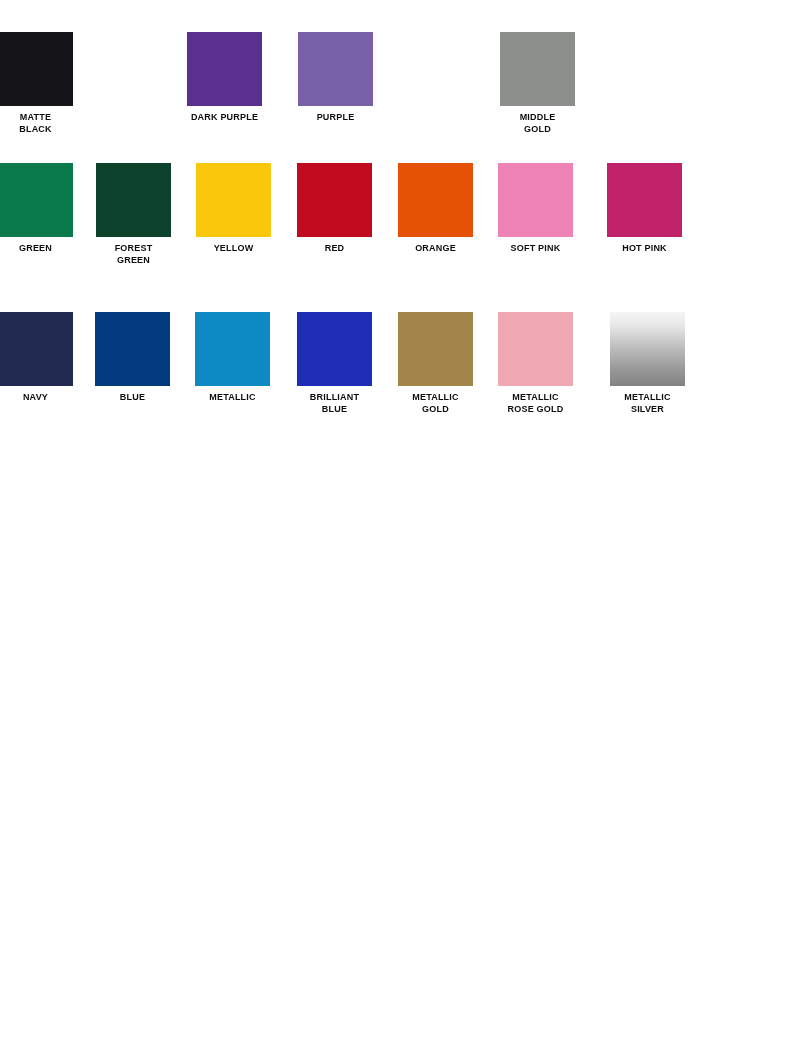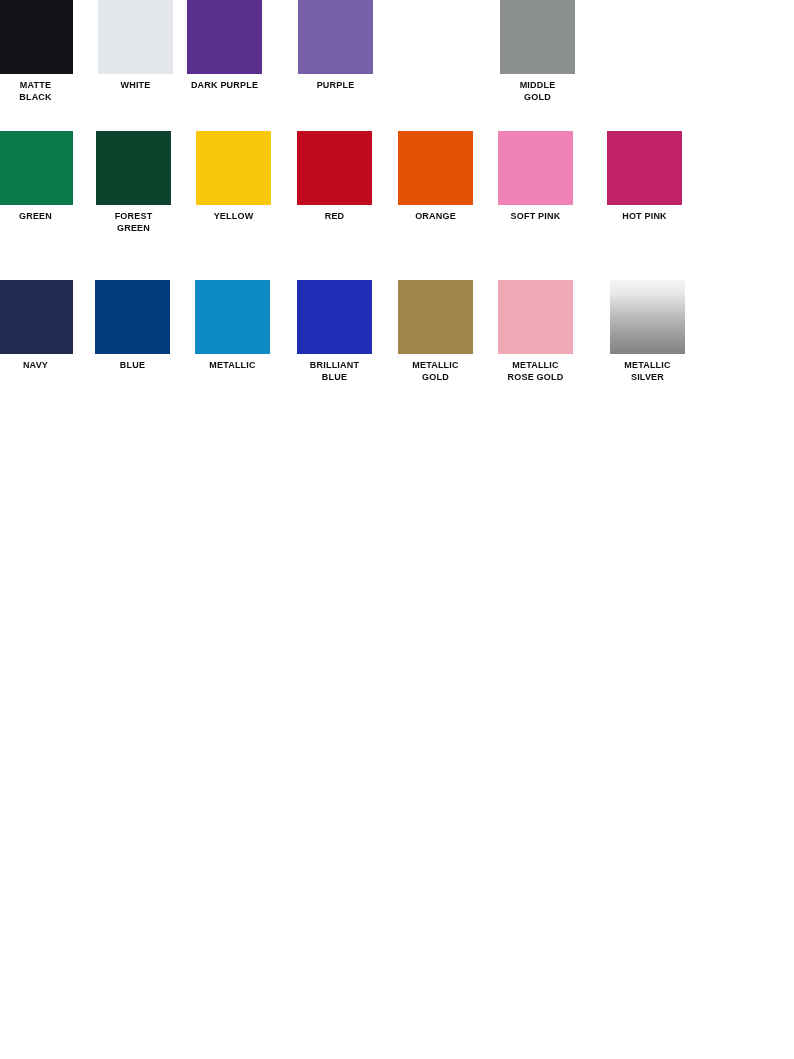--- a/index.html
+++ b/index.html
@@ -20,20 +20,21 @@
     left: 0;
     top: 0;
     width: 794px;
     height: 1059px;
   }
   .swatch-row {
     position: absolute;
     left: 0;
     width: 794px;
     height: 120px;
+    margin-top: 32px;
   }
   .swatch-row-1 { top: 0px; }
   .swatch-row-2 { top: 131px; }
   .swatch-row-3 { top: 280px; }
 
   .swatch-cell {
     position: absolute;
     top: 0;
     width: 100px;
     height: 120px;
@@ -64,24 +65,20 @@
 </head>
 <body>
 
 <div id="swatch-sheet">
 
   <div class="swatch-row swatch-row-1">
     <div class="swatch-cell" style="left:-2px;">
       <div class="swatch-chip" style="background: rgb(20, 20, 24);"></div>
       <div class="swatch-label">MATTE
 BLACK</div>
-    </div>
-    <div class="swatch-cell" style="left:98px;">
-      <div class="swatch-chip" style="background: rgb(228, 231, 236);"></div>
-      <div class="swatch-label">WHITE</div>
     </div>
     <div class="swatch-cell" style="left:187px;">
       <div class="swatch-chip" style="background: rgb(89, 48, 142);"></div>
       <div class="swatch-label">DARK PURPLE</div>
     </div>
     <div class="swatch-cell" style="left:298px;">
       <div class="swatch-chip" style="background: rgb(120, 96, 168);"></div>
       <div class="swatch-label">PURPLE</div>
     </div>
     <div class="swatch-cell" style="left:500px;">

